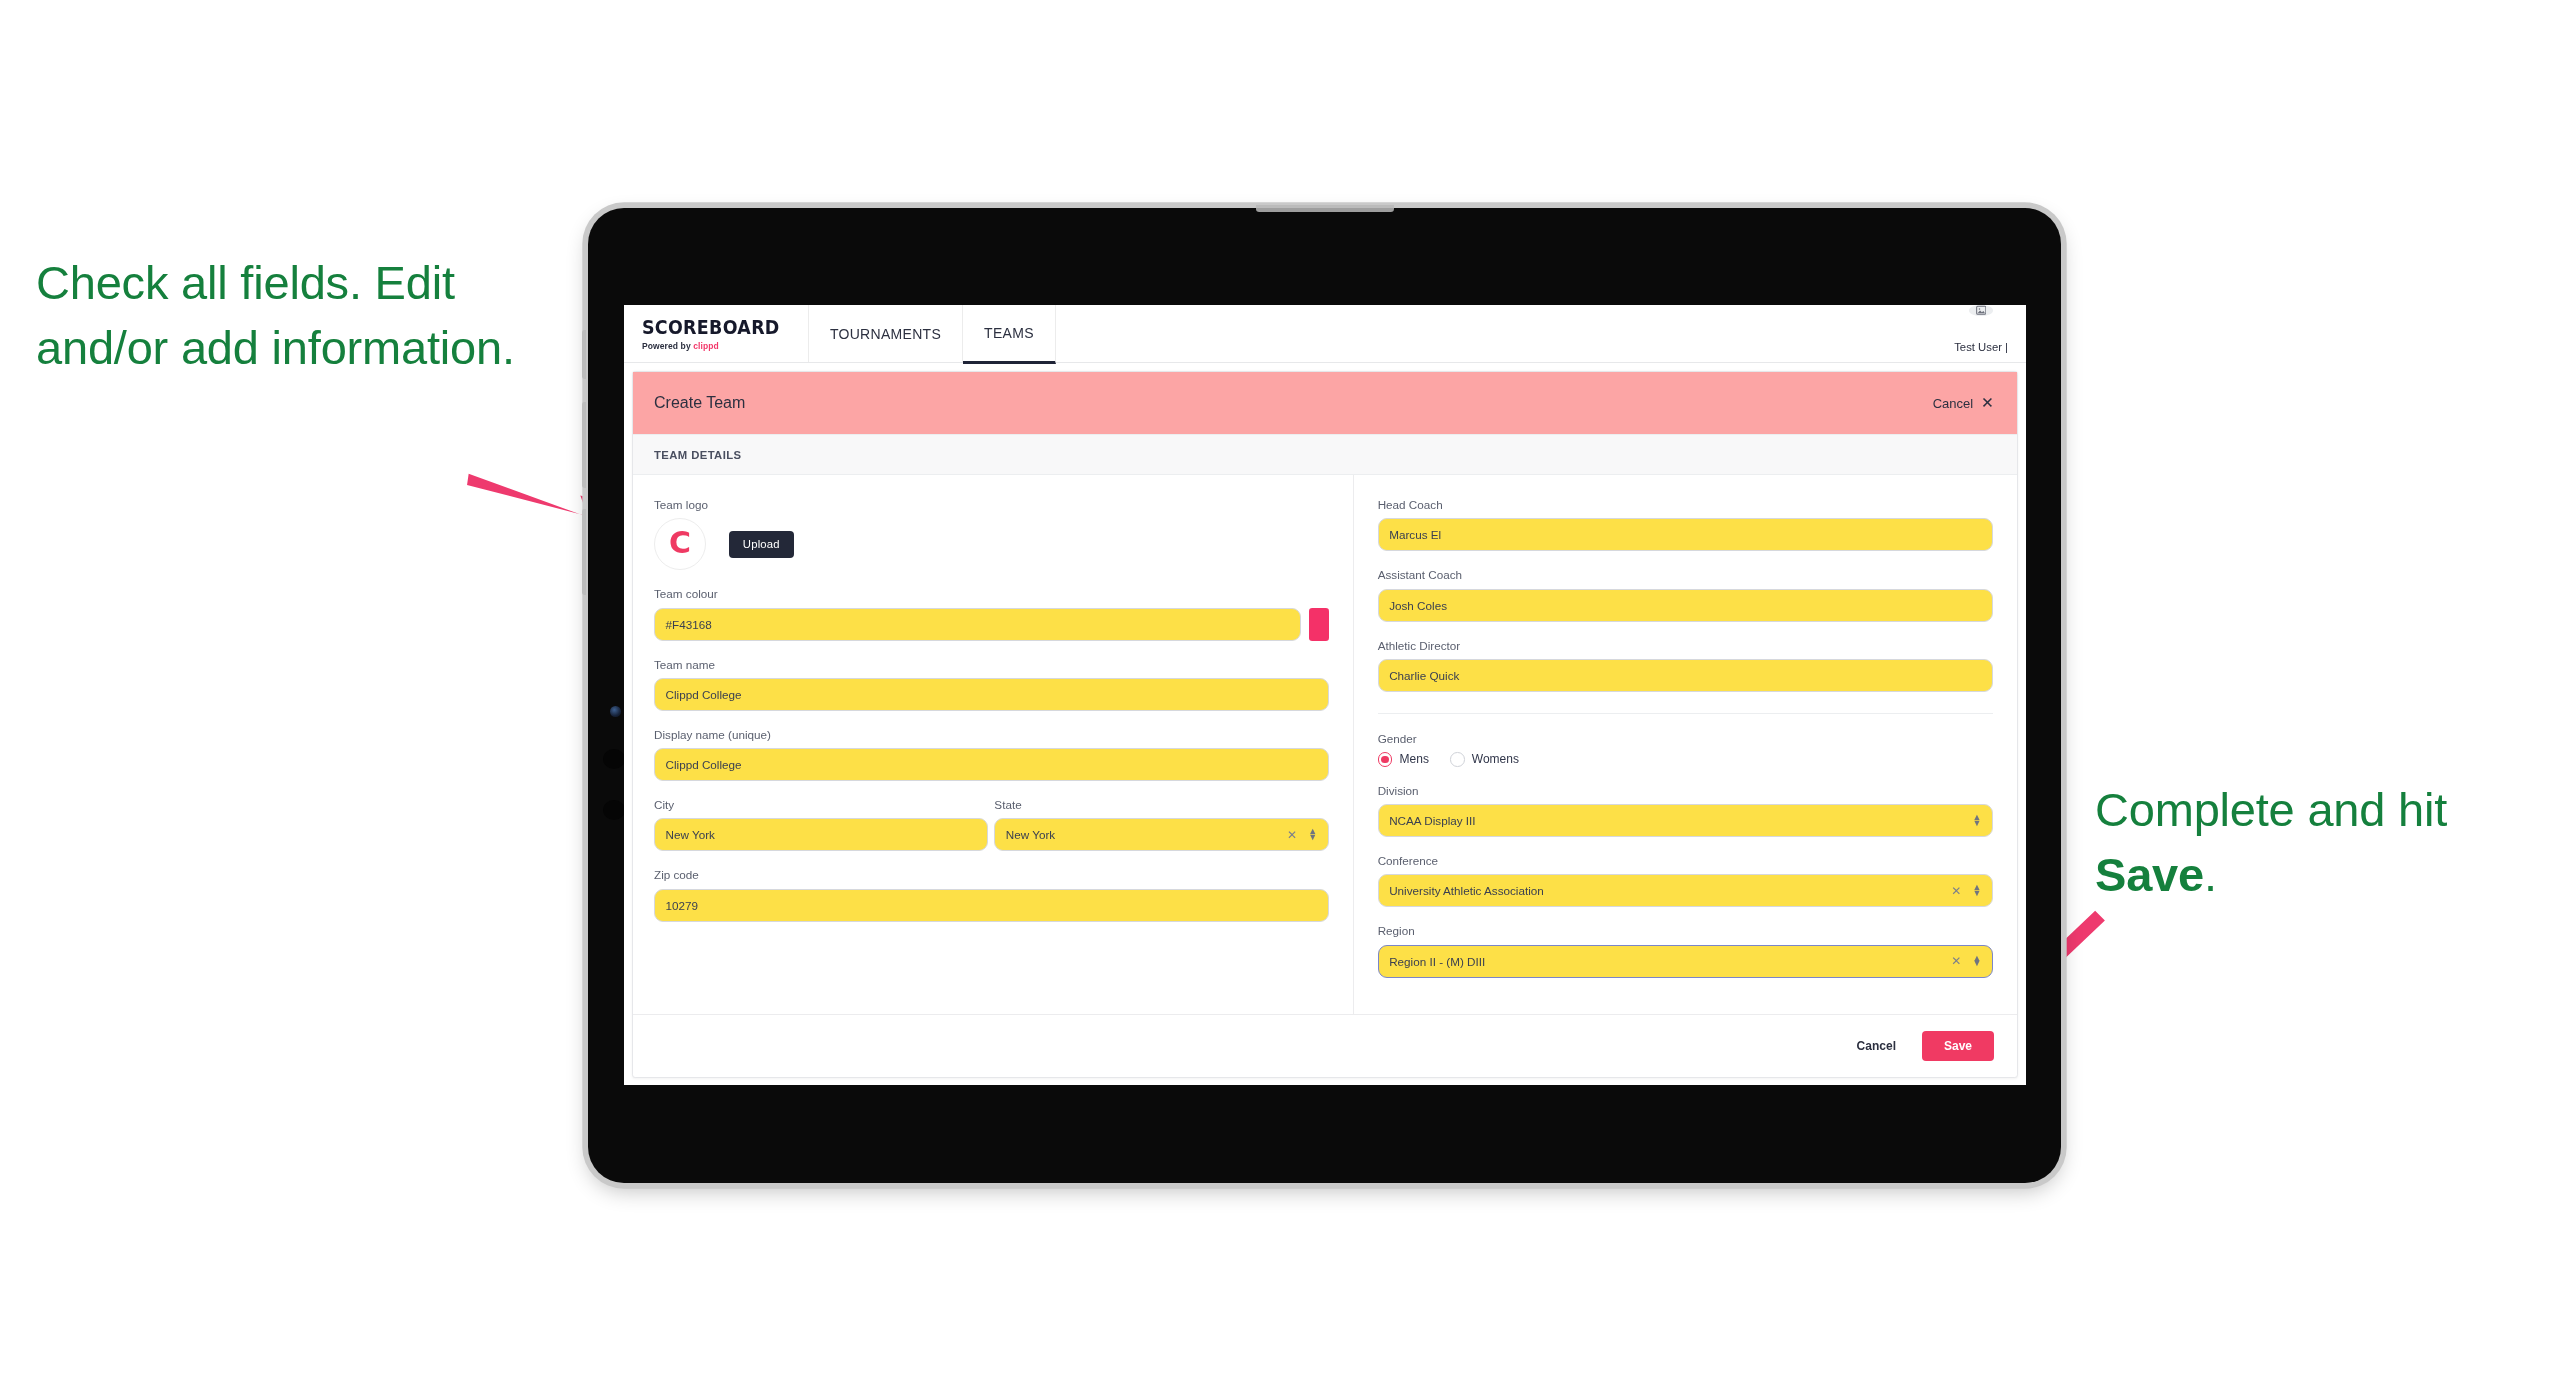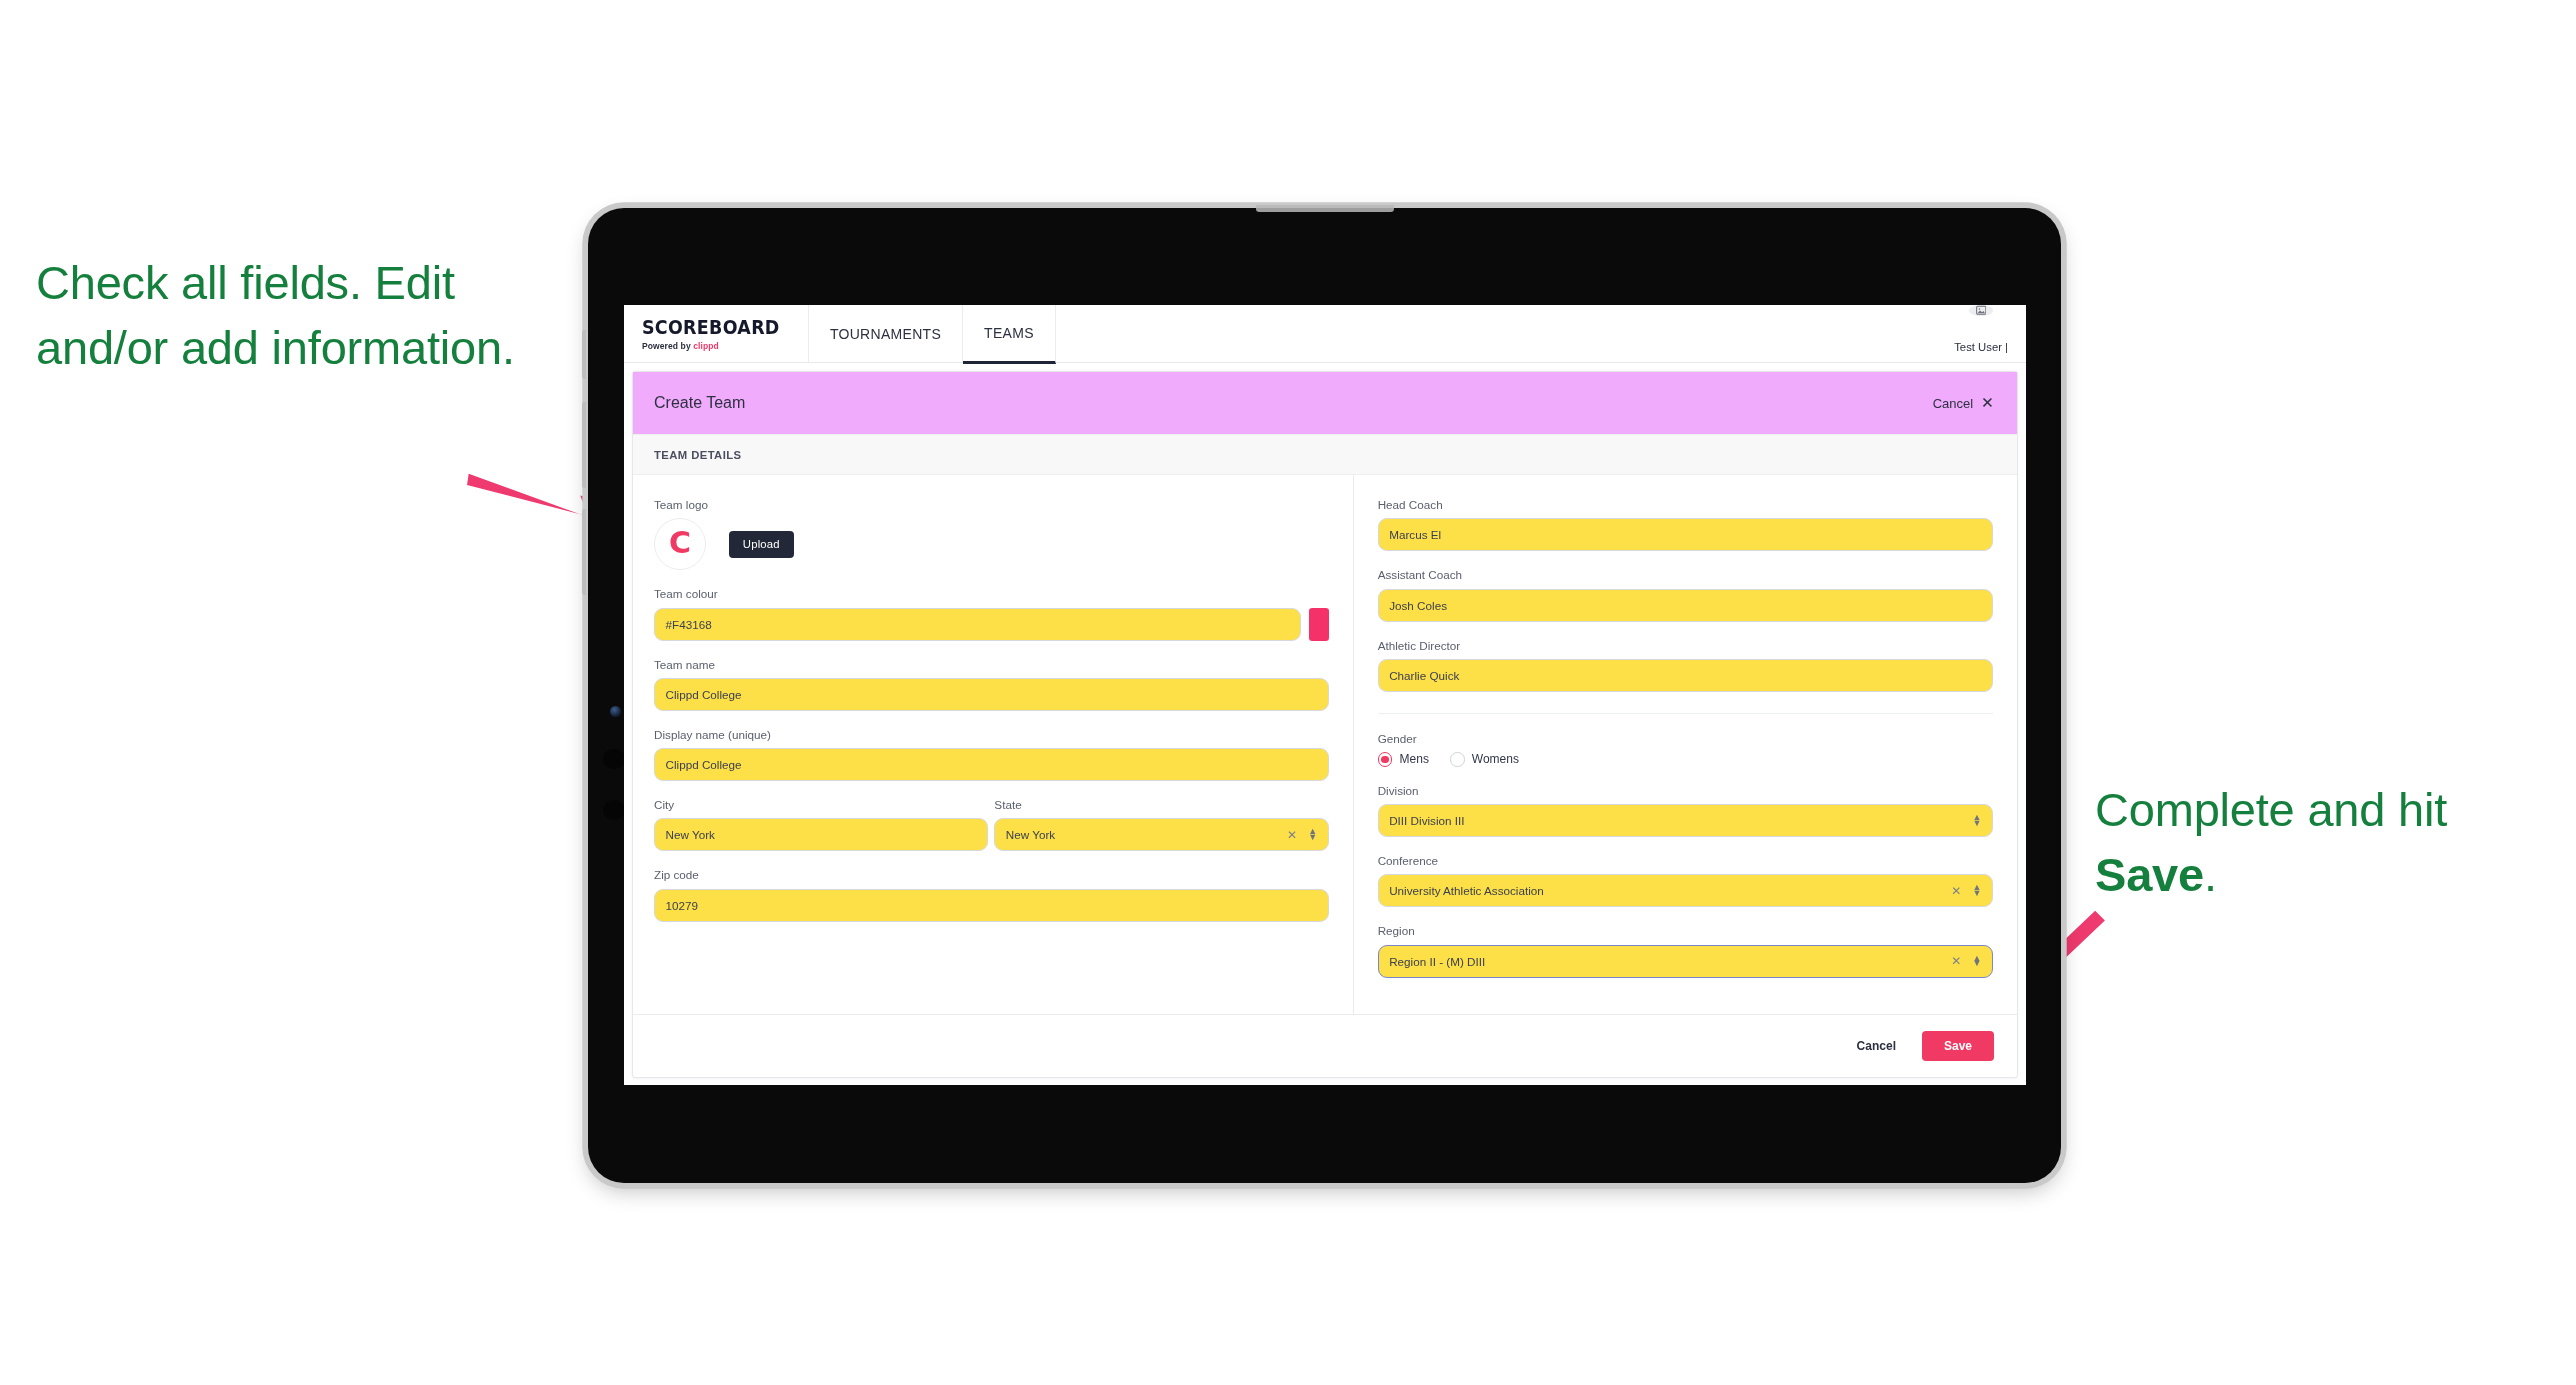--- a/index.html
+++ b/index.html
@@ -134,21 +134,21 @@
     width: 1386px; height: 707px;
     background: #fff;
     border: 0.8px solid #e6e7ea;
     border-radius: 3.2px;
     box-shadow: 0 0.8px 2.4px rgba(0,0,0,.05);
     display: flex; flex-direction: column;
   }
   .card-head {
     height: 62px; display: flex; align-items: center; justify-content: space-between;
     padding: 0 23px 0 21px;
-    background: #f0abfc;
+    background: #fca5a5;
     gap: 31px;
   }
   .card-title { font-size: 16px; color: #2c3040; }
   .cancel-x { display: flex; align-items: center; gap: 8px; cursor: pointer; }
   .cancel-x .lbl { font-size: 13px; color: #2c3040; }
   .cancel-x .x { font-size: 15.4px; color: #2c3040; line-height: 1; }
 
   .section-bar {
     height: 41px;
     background: #f8f8f9;
@@ -432,21 +432,21 @@
                 <div class="radio">
                   <span class="dot"></span>
                   <span class="txt">Womens</span>
                 </div>
               </div>
             </div>
 
             <div class="field">
               <span class="lbl-field">Division</span>
               <div class="inp">
-                <span>DIII Division III</span>
+                <span>NCAA Display III</span>
                 <span class="spacer"></span>
                 <span class="chev">▲<br>▼</span>
               </div>
             </div>
 
             <div class="field">
               <span class="lbl-field">Conference</span>
               <div class="inp">
                 <span>University Athletic Association</span>
                 <span class="spacer"></span>

